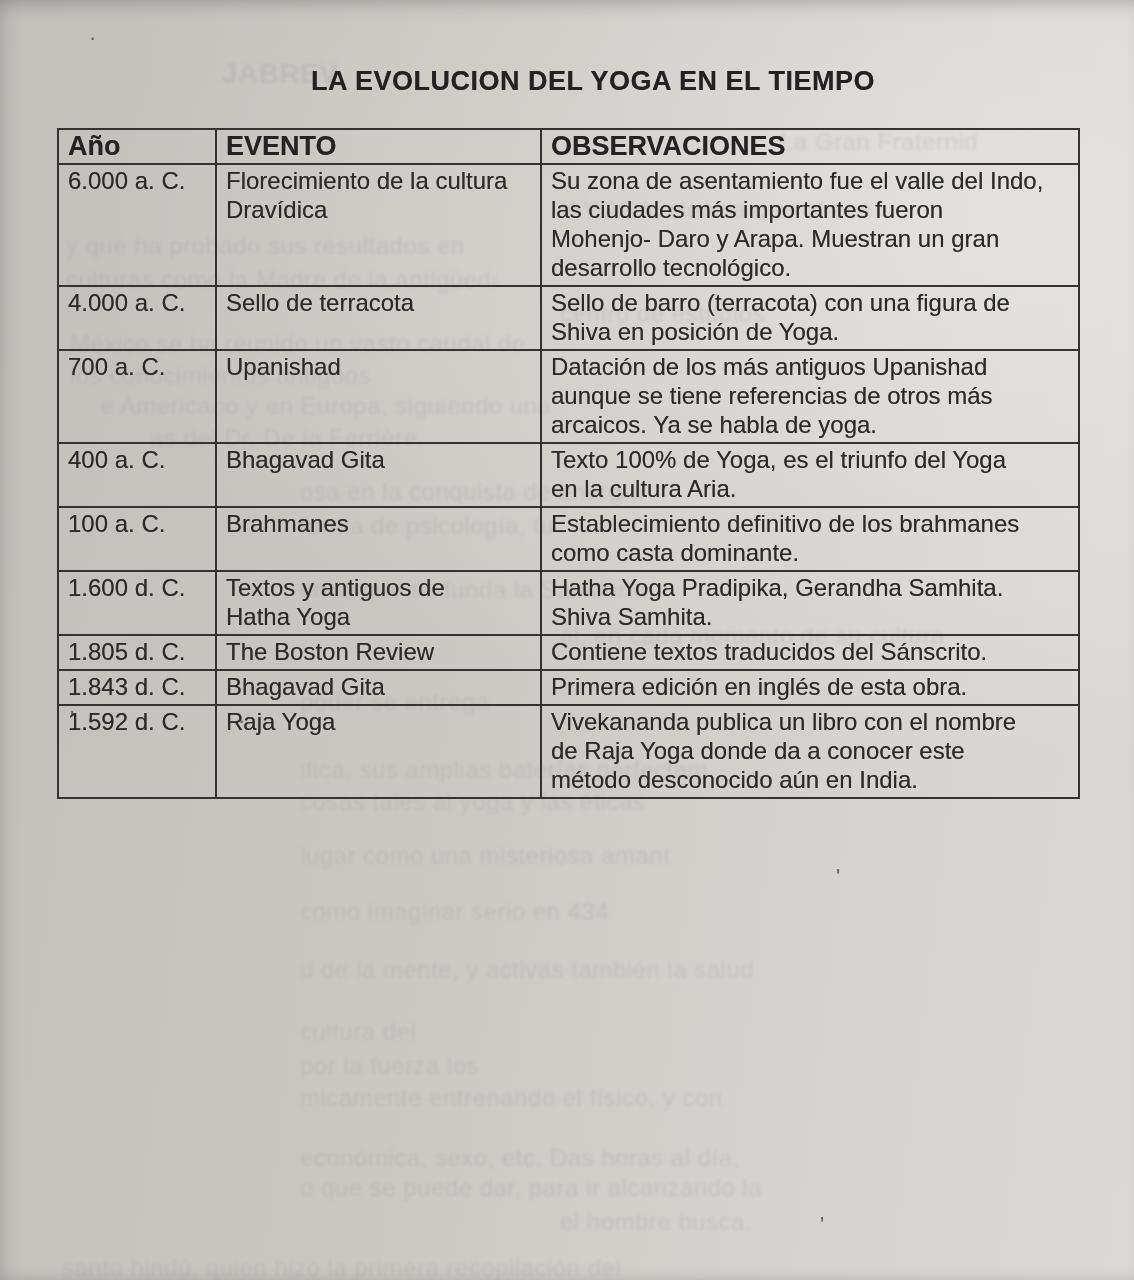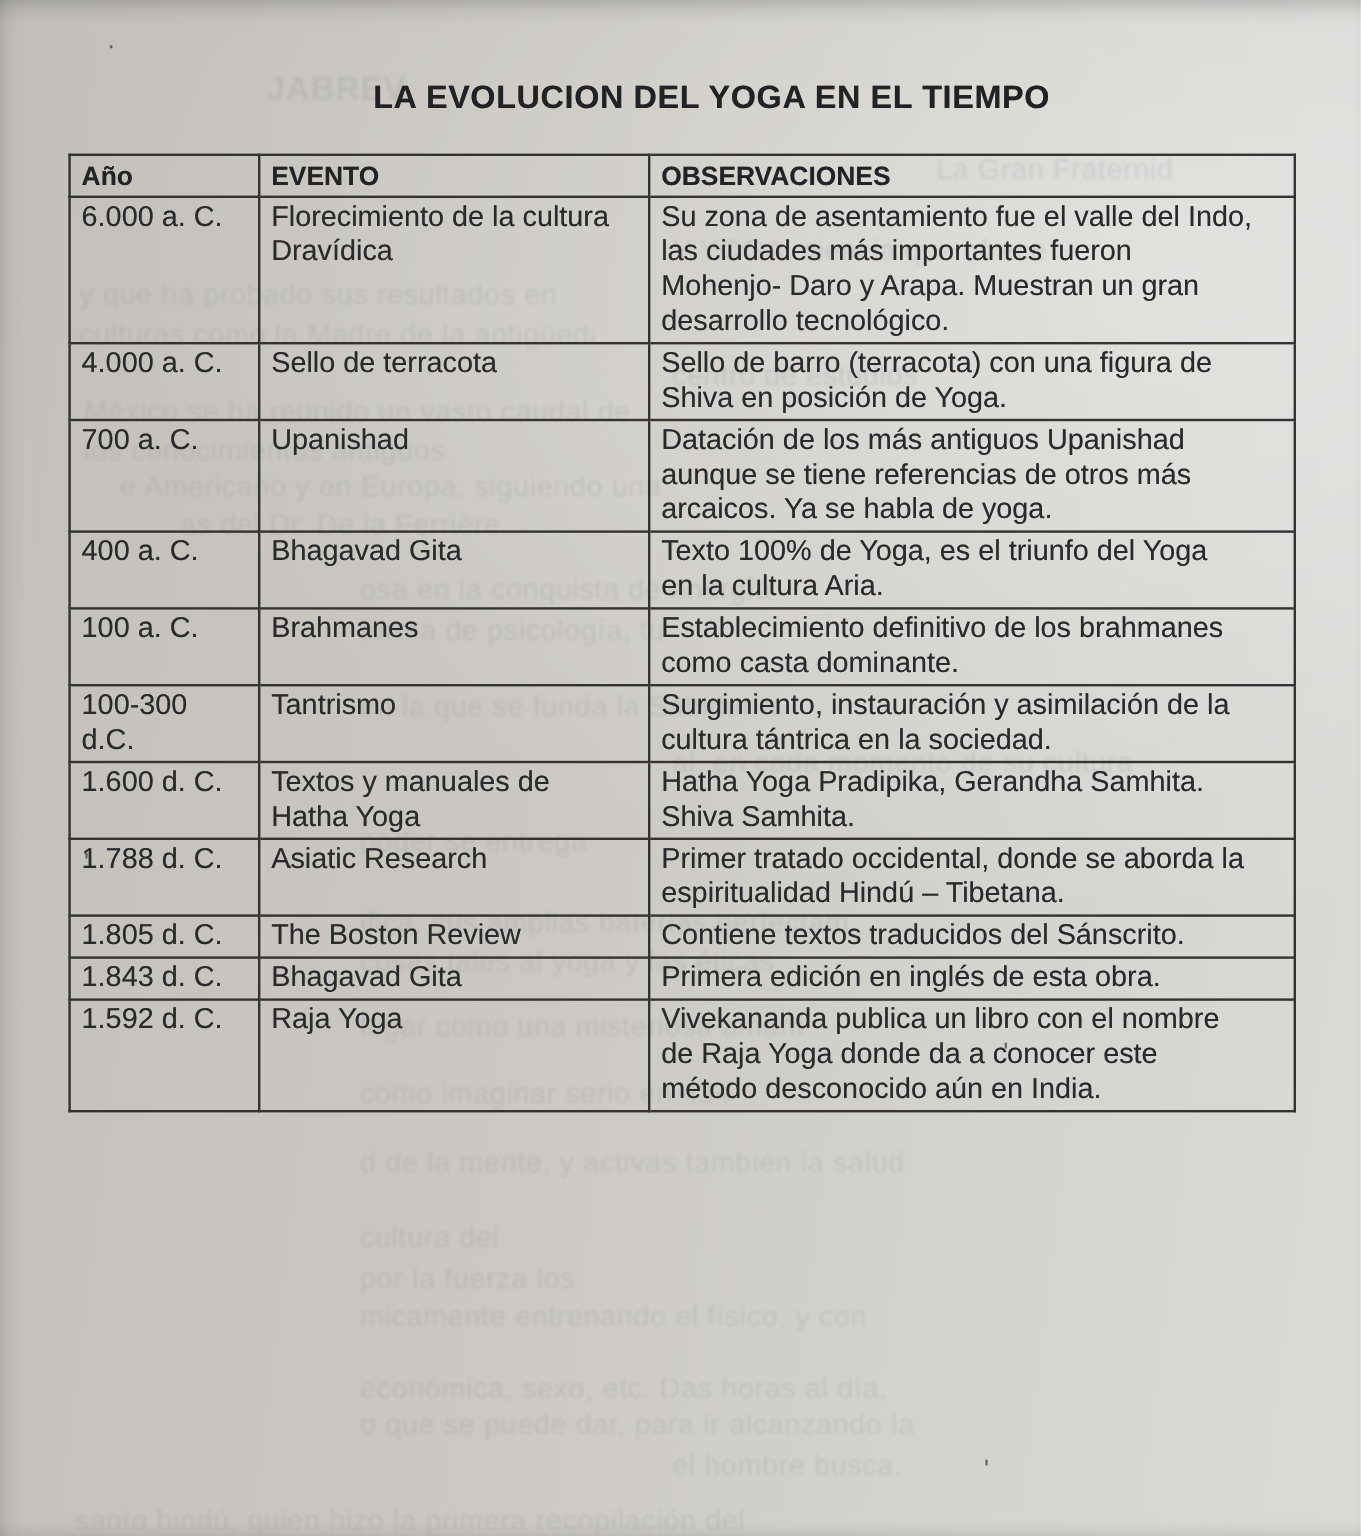--- a/index.html
+++ b/index.html
@@ -43,21 +43,21 @@
   .sheet-table th,.sheet-table td{
     border:2px solid #333331;
     vertical-align:top;text-align:left;
     padding:1px 10px 3px 9px;
     white-space:pre-line;
     color:#2a2a2b;
     text-shadow:0 0 .5px rgba(35,35,35,.5);
     background:transparent;
   }
   .sheet-table th{
-    font-size:22px;font-weight:bold;
+    font-size:27px;font-weight:bold;
     padding-top:2px;padding-bottom:2px;
     color:#232325;
   }
   .col-year{width:158px;}
   .col-event{width:325px;}
   .col-obs{width:538px;}
 </style>
 </head>
 <body>
 
@@ -147,44 +147,31 @@
 en la cultura Aria.</td>
     </tr>
 
     <tr>
       <td class="c-year">100 a. C.</td>
       <td class="c-event">Brahmanes</td>
       <td class="c-obs">Establecimiento definitivo de los brahmanes
 como casta dominante.</td>
     </tr>
 
-    <tr>
-      <td class="c-year">100-300
-d.C.</td>
-      <td class="c-event">Tantrismo</td>
-      <td class="c-obs">Surgimiento, instauración y asimilación de la
-cultura tántrica en la sociedad.</td>
-    </tr>
 
 
 
     <tr>
       <td class="c-year">1.600 d. C.</td>
-      <td class="c-event">Textos y manuales de
+      <td class="c-event">Textos y antiguos de
 Hatha Yoga</td>
       <td class="c-obs">Hatha Yoga Pradipika, Gerandha Samhita.
 Shiva Samhita.</td>
     </tr>
 
-    <tr>
-      <td class="c-year">1.788 d. C.</td>
-      <td class="c-event">Asiatic Research</td>
-      <td class="c-obs">Primer tratado occidental, donde se aborda la
-espiritualidad Hindú – Tibetana.</td>
-    </tr>
 
     <tr>
       <td class="c-year">1.805 d. C.</td>
       <td class="c-event">The Boston Review</td>
       <td class="c-obs">Contiene textos traducidos del Sánscrito.</td>
     </tr>
 
     <tr>
       <td class="c-year">1.843 d. C.</td>
       <td class="c-event">Bhagavad Gita</td>

